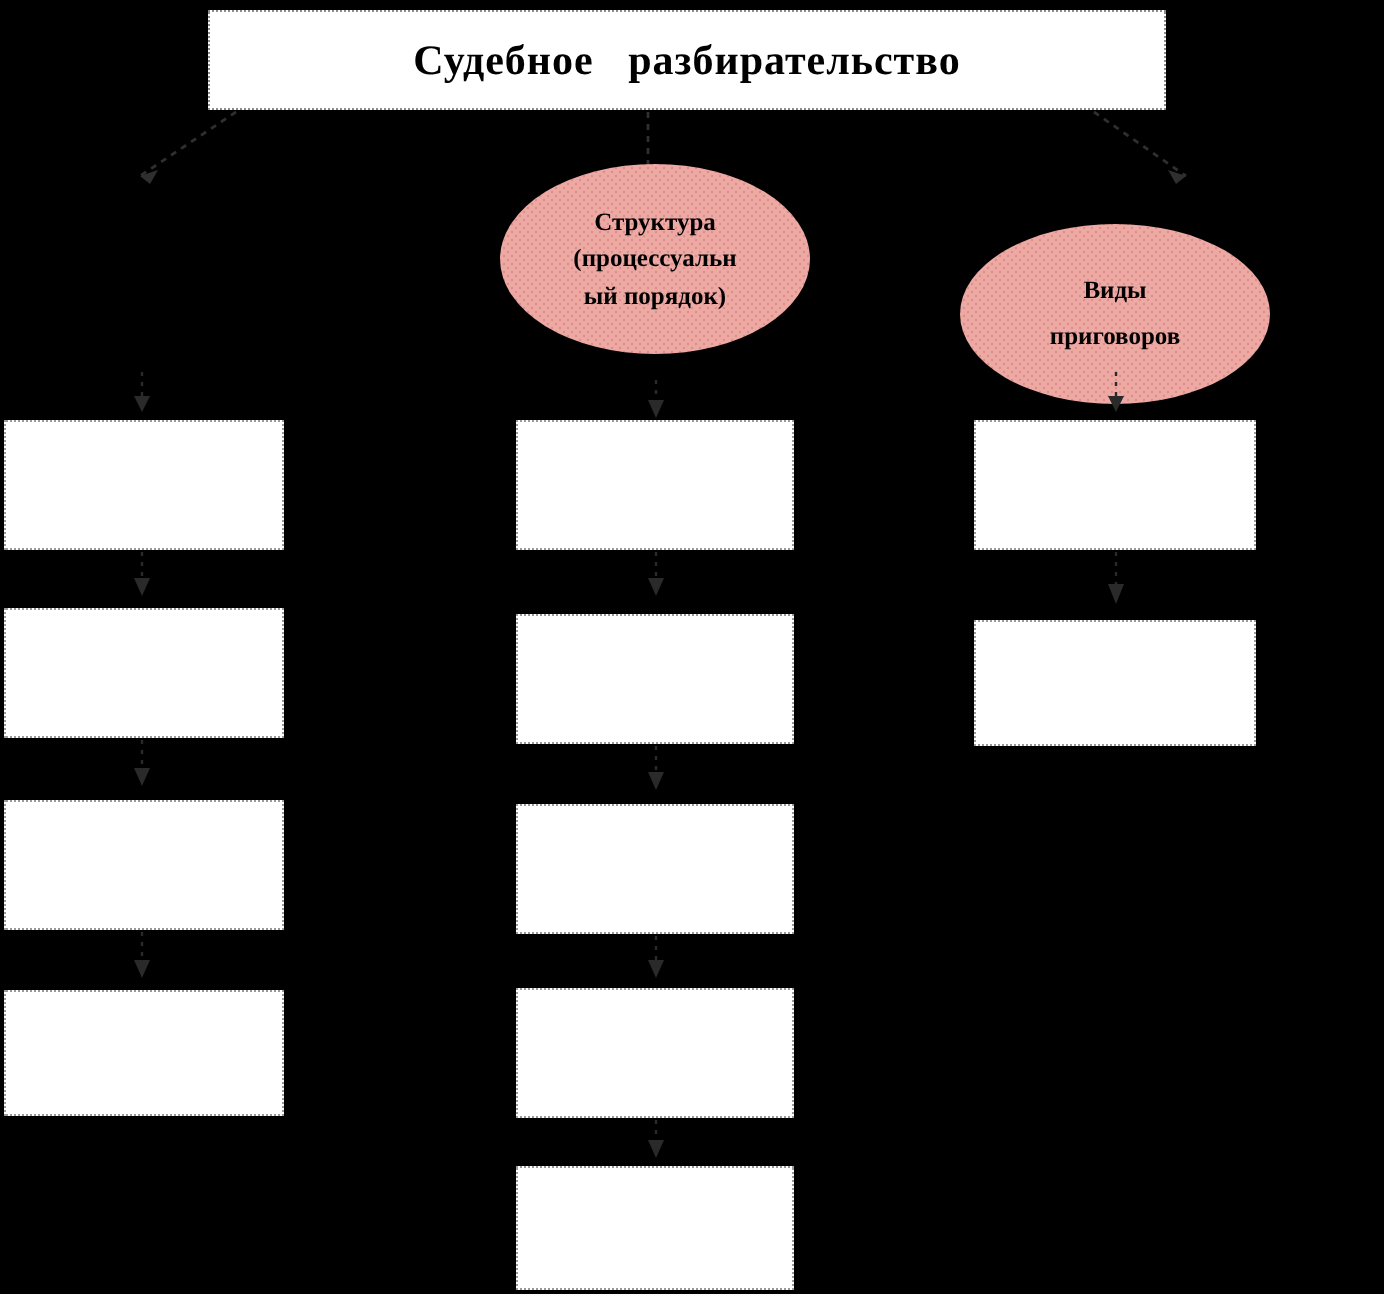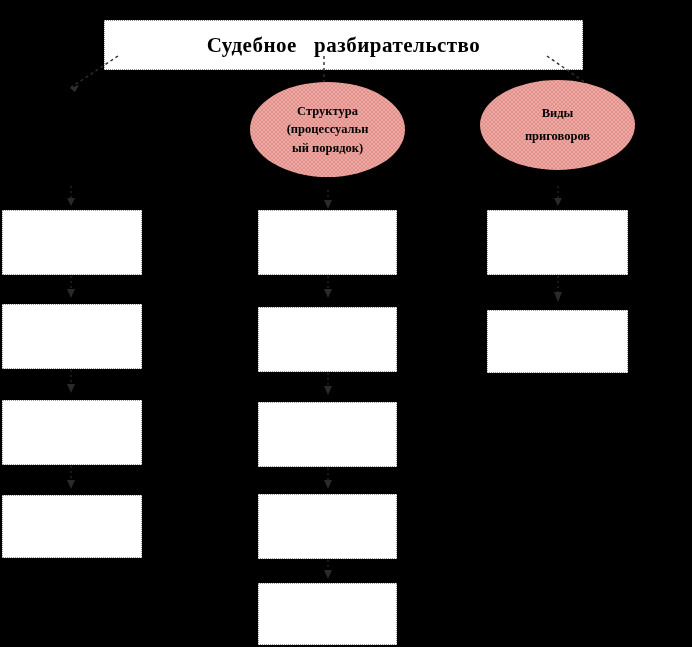--- a/index.html
+++ b/index.html
@@ -75,21 +75,21 @@
     position: absolute;
     pointer-events: none;
   }
   .connector svg { display: block; overflow: visible; }
 </style>
 </head>
 <body>
 
 <div id="canvas">
 
-  <div class="title-box" style="left:104px; top:20px; width:479px; height:50px;">
+  <div class="title-box" style="left:104px; top:5px; width:479px; height:50px;">
     <span class="title-text">Судебное   разбирательство</span>
   </div>
 
   <div class="connector" style="left:60px; top:54px; width:60px; height:42px;">
     <svg width="60" height="42" viewBox="0 0 60 42">
       <line x1="58" y1="2" x2="10" y2="34" stroke="#2f2f2f" stroke-width="1.4" stroke-dasharray="3 3"></line>
       <polygon points="10,34 19,31 15,38" fill="#2f2f2f"></polygon>
     </svg>
   </div>
 
@@ -188,21 +188,21 @@
 
   <div class="connector" style="left:320px; top:560px; width:16px; height:24px;">
     <svg width="16" height="24" viewBox="0 0 16 24">
       <line x1="8" y1="0" x2="8" y2="13" stroke="#2a2a2a" stroke-width="1.2" stroke-dasharray="2 3"></line>
       <polygon points="8,19 4,10 12,10" fill="#2a2a2a"></polygon>
     </svg>
   </div>
 
   <div class="node-box" style="left:258px; top:583px; width:139px; height:62px;"></div>
 
-  <div class="ellipse" style="left:480px; top:80px; width:155px; height:90px;">
+  <div class="ellipse" style="left:480px; top:112px; width:155px; height:90px;">
     <span class="ellipse-text">Виды
 приговоров</span>
   </div>
 
   <div class="connector" style="left:550px; top:186px; width:16px; height:24px;">
     <svg width="16" height="24" viewBox="0 0 16 24">
       <line x1="8" y1="0" x2="8" y2="15" stroke="#2a2a2a" stroke-width="1.2" stroke-dasharray="2 3"></line>
       <polygon points="8,20 4,12 12,12" fill="#2a2a2a"></polygon>
     </svg>
   </div>

